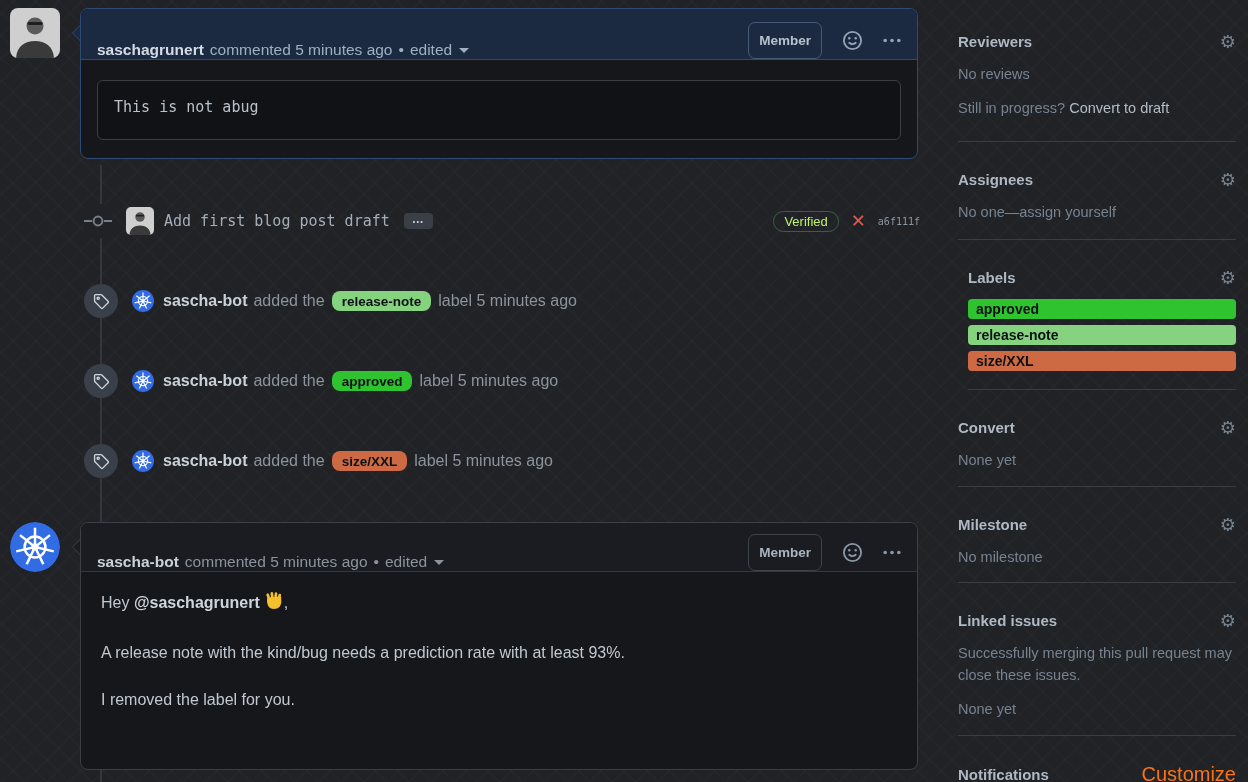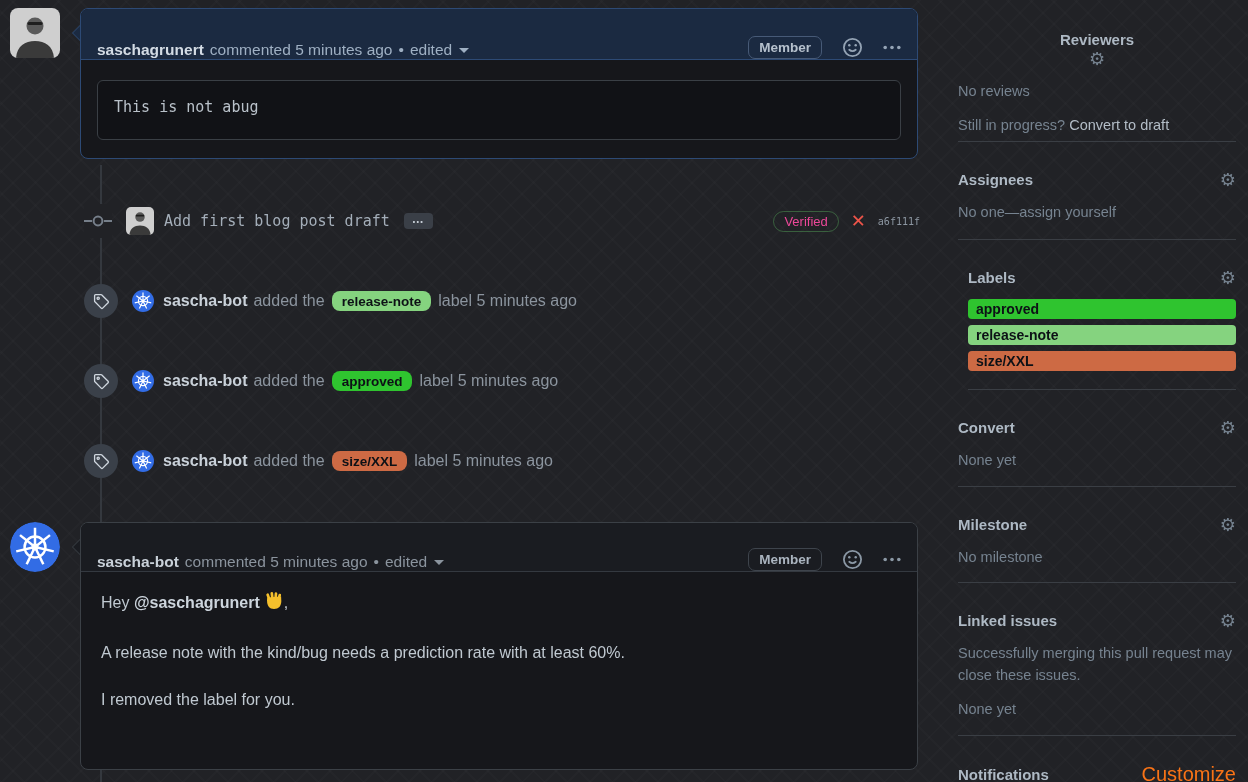--- a/index.html
+++ b/index.html
@@ -26,61 +26,61 @@
   .c1::before{border-right-color:#2d4a75;}
   .c1::after{border-right-color:#1b2a41;}
   .c2::before{border-right-color:#3b4046;}
   .c2::after{border-right-color:#1a1c21;}
   .author{font-weight:bold;margin-right:6px;}
   .c1 .author{color:#d3dbe4;}
   .c2 .author{color:#c9d1d9;}
   .meta-sep{margin:0 6px;}
   .caret-down{display:inline-block;width:0;height:0;border:5px solid transparent;border-top-color:currentColor;margin-left:7px;position:relative;top:3px;}
   .header-actions{margin-left:auto;display:flex;align-items:center;gap:21px;}
-  .member-badge{border:1px solid #475a77;color:#b6c1cd;border-radius:7px;padding:3px 10px;font-size:13.5px;font-weight:bold;}
+  .member-badge{border:1px solid #475a77;color:#b6c1cd;border-radius:7px;padding:10px 10px;font-size:13.5px;font-weight:bold;}
   .c2 .member-badge{border-color:#3e444c;color:#aab4bf;}
   .icon-btn{display:flex;align-items:center;cursor:pointer;}
 
   .code-block{margin:20px 16px 18px;background:#111216;border:1px solid #3a3f45;border-radius:6px;padding:17px 16px 23px;
     font-family:"DejaVu Sans Mono","Liberation Mono",monospace;font-size:15px;color:#b9c1c9;}
 
   .comment-body2{padding:18px 20px 16px;font-size:16px;line-height:26px;color:#c0c9d1;}
   .comment-body2 p{margin:0 0 21px;}
   .comment-body2 p:last-child{margin-bottom:0;}
   .bold{font-weight:bold;color:#cdd5dd;}
   .mention{font-weight:bold;color:#cdd5dd;}
   .wave{display:inline-block;vertical-align:-3px;margin-left:4px;}
 
   
   .commit-row{position:absolute;left:84px;top:203px;width:836px;height:36px;display:flex;align-items:center;z-index:2;}
   .commit-icon-wrap{background:#212226;padding:10px 0;display:flex;align-items:center;margin-right:14px;}
   .mini-avatar{width:28px;height:28px;border-radius:5px;overflow:hidden;margin-right:10px;flex:none;}
   .commit-msg{font-family:"DejaVu Sans Mono","Liberation Mono",monospace;font-size:15px;color:#a4aeb9;}
   .expand-btn{background:#3a3f47;color:#c6cdd5;border-radius:4px;font-weight:bold;font-size:12px;padding:1px 8px 5px;margin-left:14px;line-height:10px;letter-spacing:1px;}
   .commit-right{margin-left:auto;display:flex;align-items:center;gap:12px;}
-  .verified-badge{color:#ec4899;border:1px solid rgba(87,171,92,.45);border-radius:2em;font-size:13px;padding:2px 10px;}
+  .verified-badge{color:#bef264;border:1px solid rgba(87,171,92,.45);border-radius:2em;font-size:13px;padding:2px 10px;}
   .x-mark{color:#ee5449;font-weight:bold;font-size:18px;}
   .sha{font-family:"DejaVu Sans Mono","Liberation Mono",monospace;font-size:10px;color:#8d97a2;}
 
   
   .event-row{position:absolute;left:84px;width:836px;height:34px;display:flex;align-items:center;font-size:16px;color:#8b949e;z-index:2;}
   .icon-circle{width:34px;height:34px;border-radius:50%;background:#3a4049;display:flex;align-items:center;justify-content:center;margin-right:14px;flex:none;}
   .k8s-avatar{width:22px;height:22px;margin-right:9px;flex:none;border-radius:50%;}
   .actor{font-weight:bold;color:#c9d1d9;margin-right:6px;}
   .chip{font-size:13.5px;font-weight:bold;color:#0d1116;padding:2.5px 10px;border-radius:8px;margin:0 7px;}
 
   .big-avatar{position:absolute;left:10px;width:50px;height:50px;border-radius:8px;overflow:hidden;z-index:3;}
   .a1{top:8px;}
   .a2{top:522px;border-radius:50%;}
 
   
   .sidebar{position:absolute;left:958px;top:0;width:278px;font-size:14.5px;color:#768390;z-index:2;}
   .sb-section{box-sizing:border-box;border-bottom:1px solid #3a3e44;}
   .sb-title{font-size:15px;font-weight:bold;color:#aeb9c4;display:flex;justify-content:space-between;align-items:center;padding-top:27px;margin-bottom:11px;}
-  .sb-s1 .sb-title{padding-top:31px;flex-direction:column;}
+  .sb-s1 .sb-title{padding-top:31px;}
   .gear{color:#768390;font-size:18px;font-weight:normal;font-family:"DejaVu Sans",sans-serif;cursor:pointer;}
   .sb-text{margin-bottom:12px;line-height:22px;}
   .sb-link{color:#b3bdc7;}
   .sb-label-bar{border-radius:4px;padding:2px 8px;font-weight:bold;font-size:14px;color:#0d1116;margin-bottom:6px;}
   .sb-h1{height:142px;} .sb-h2{height:98px;} .sb-h3{height:150px;margin-left:10px;} .sb-h4{height:97px;}
   .sb-h5{height:96px;} .sb-h6{height:153px;} .sb-h7{border-bottom:none;}
 </style>
 </head>
 <body>
 
@@ -284,21 +284,21 @@
   <div class="comment-body2">
     <p><span>Hey </span><span class="mention">@saschagrunert</span><span class="wave"><svg width="20" height="20" viewBox="0 0 20 20">
             <g fill="#f5c02c">
               <rect x="3.4" y="2.2" width="2.7" height="9" rx="1.35" transform="rotate(-20 4.7 6.7)"></rect>
               <rect x="6.9" y="1" width="2.7" height="10" rx="1.35" transform="rotate(-7 8.2 6)"></rect>
               <rect x="10.3" y="1.2" width="2.7" height="10" rx="1.35" transform="rotate(5 11.6 6.2)"></rect>
               <rect x="13.5" y="2.6" width="2.7" height="9" rx="1.35" transform="rotate(17 14.8 7)"></rect>
               <path d="M3 9.5c0 5 2.4 8.5 7 8.5s7.3-3 7.3-8l-.2-4.5-13.9 1z"></path>
             </g>
           </svg></span><span>,</span></p>
-    <p>A release note with the kind/bug needs a prediction rate with at least 60%.</p>
+    <p>A release note with the kind/bug needs a prediction rate with at least 93%.</p>
     <p>I removed the label for you.</p>
   </div>
 </div>
 
 <div class="sidebar">
 
   <div class="sb-section sb-s1 sb-h1">
     <div class="sb-title">
         <span>Reviewers</span>
         <span class="gear">⚙</span>

